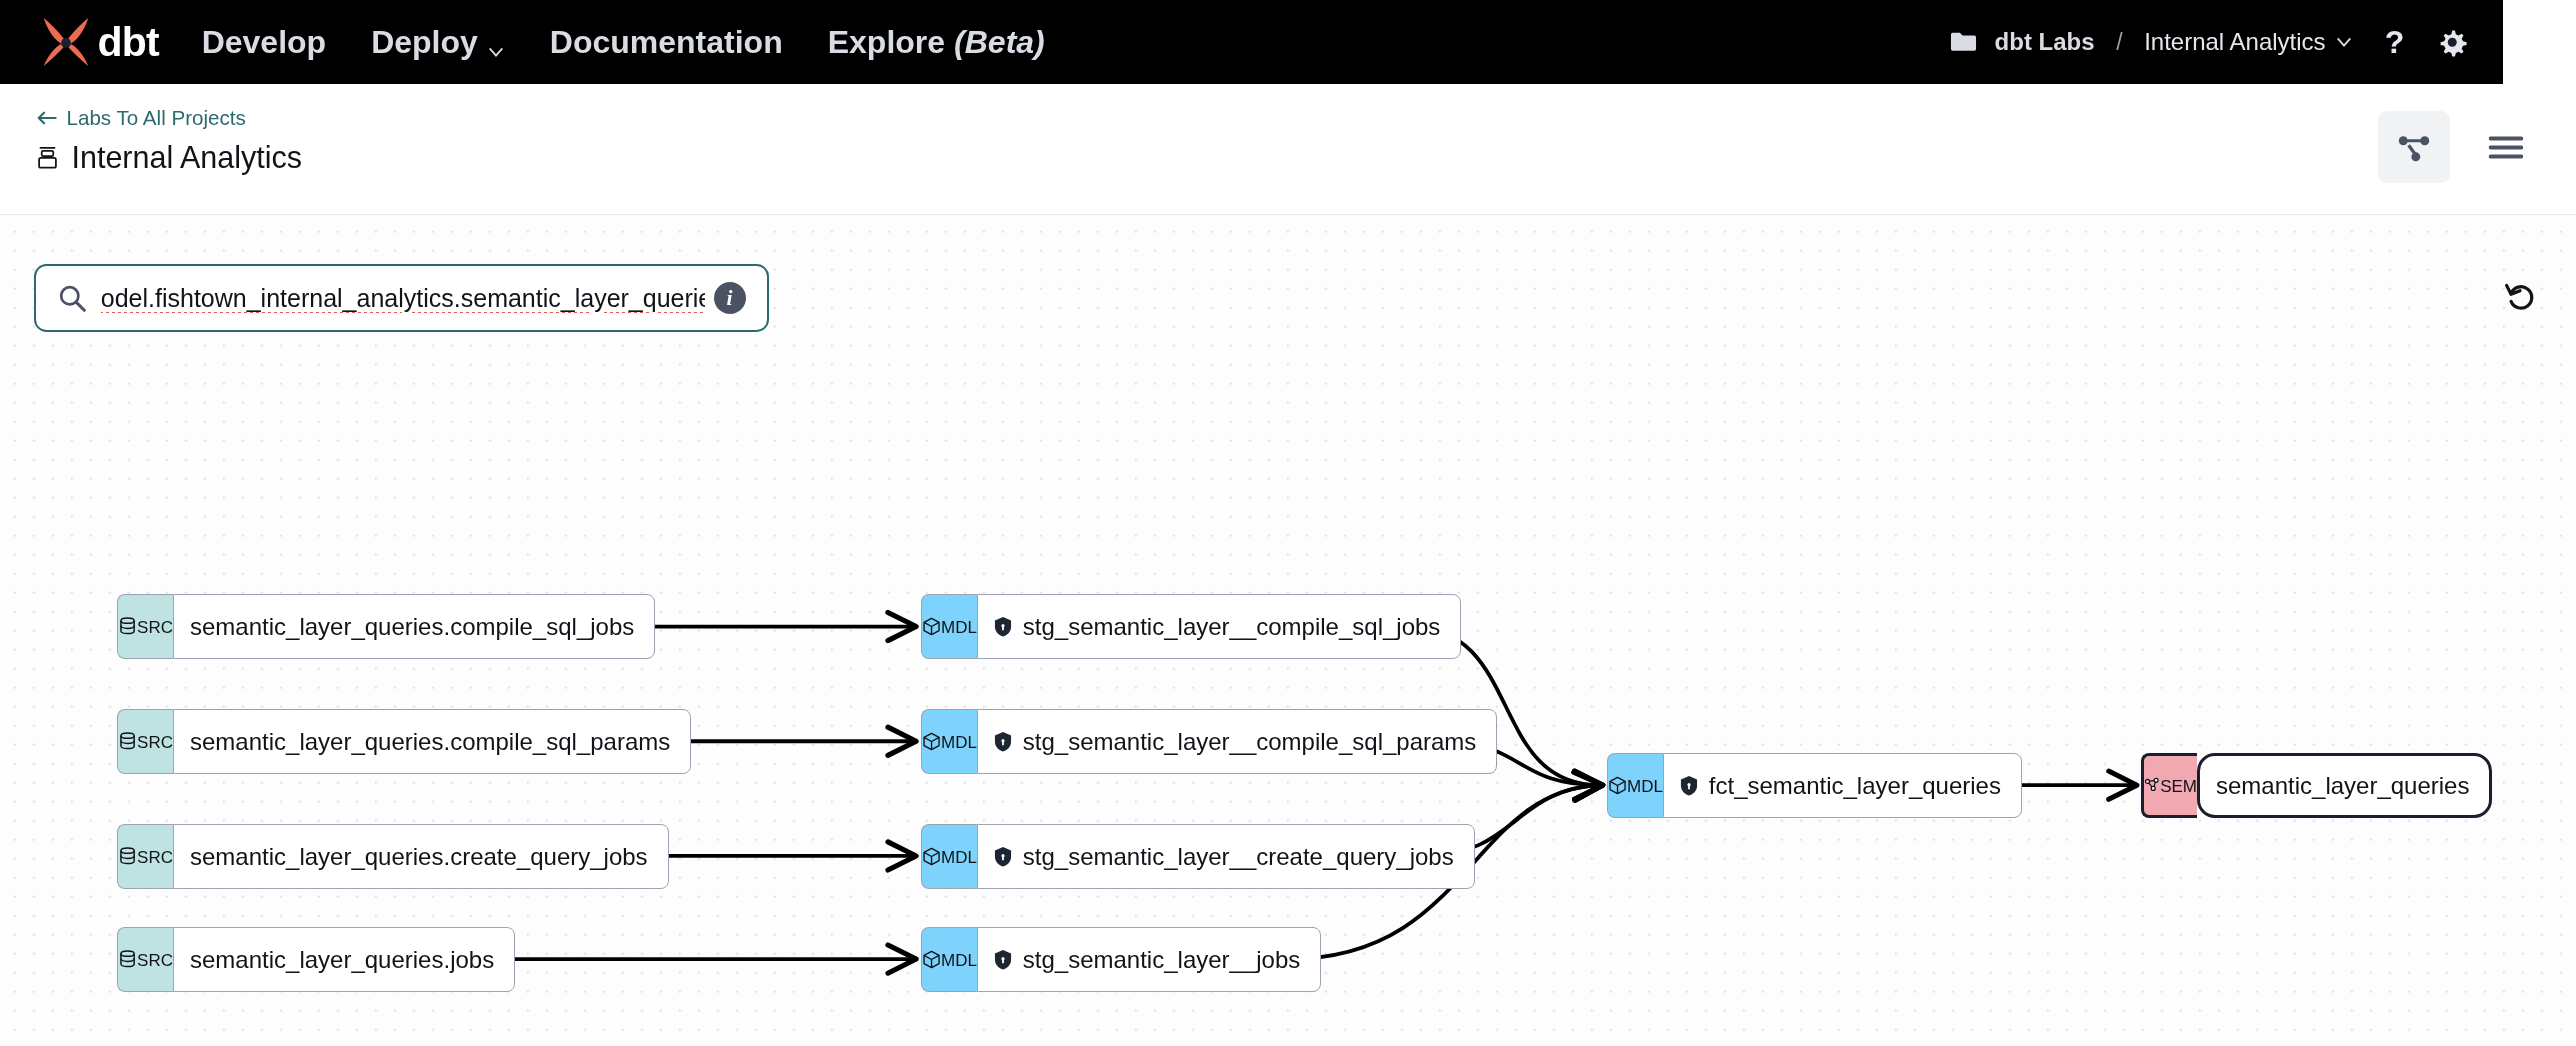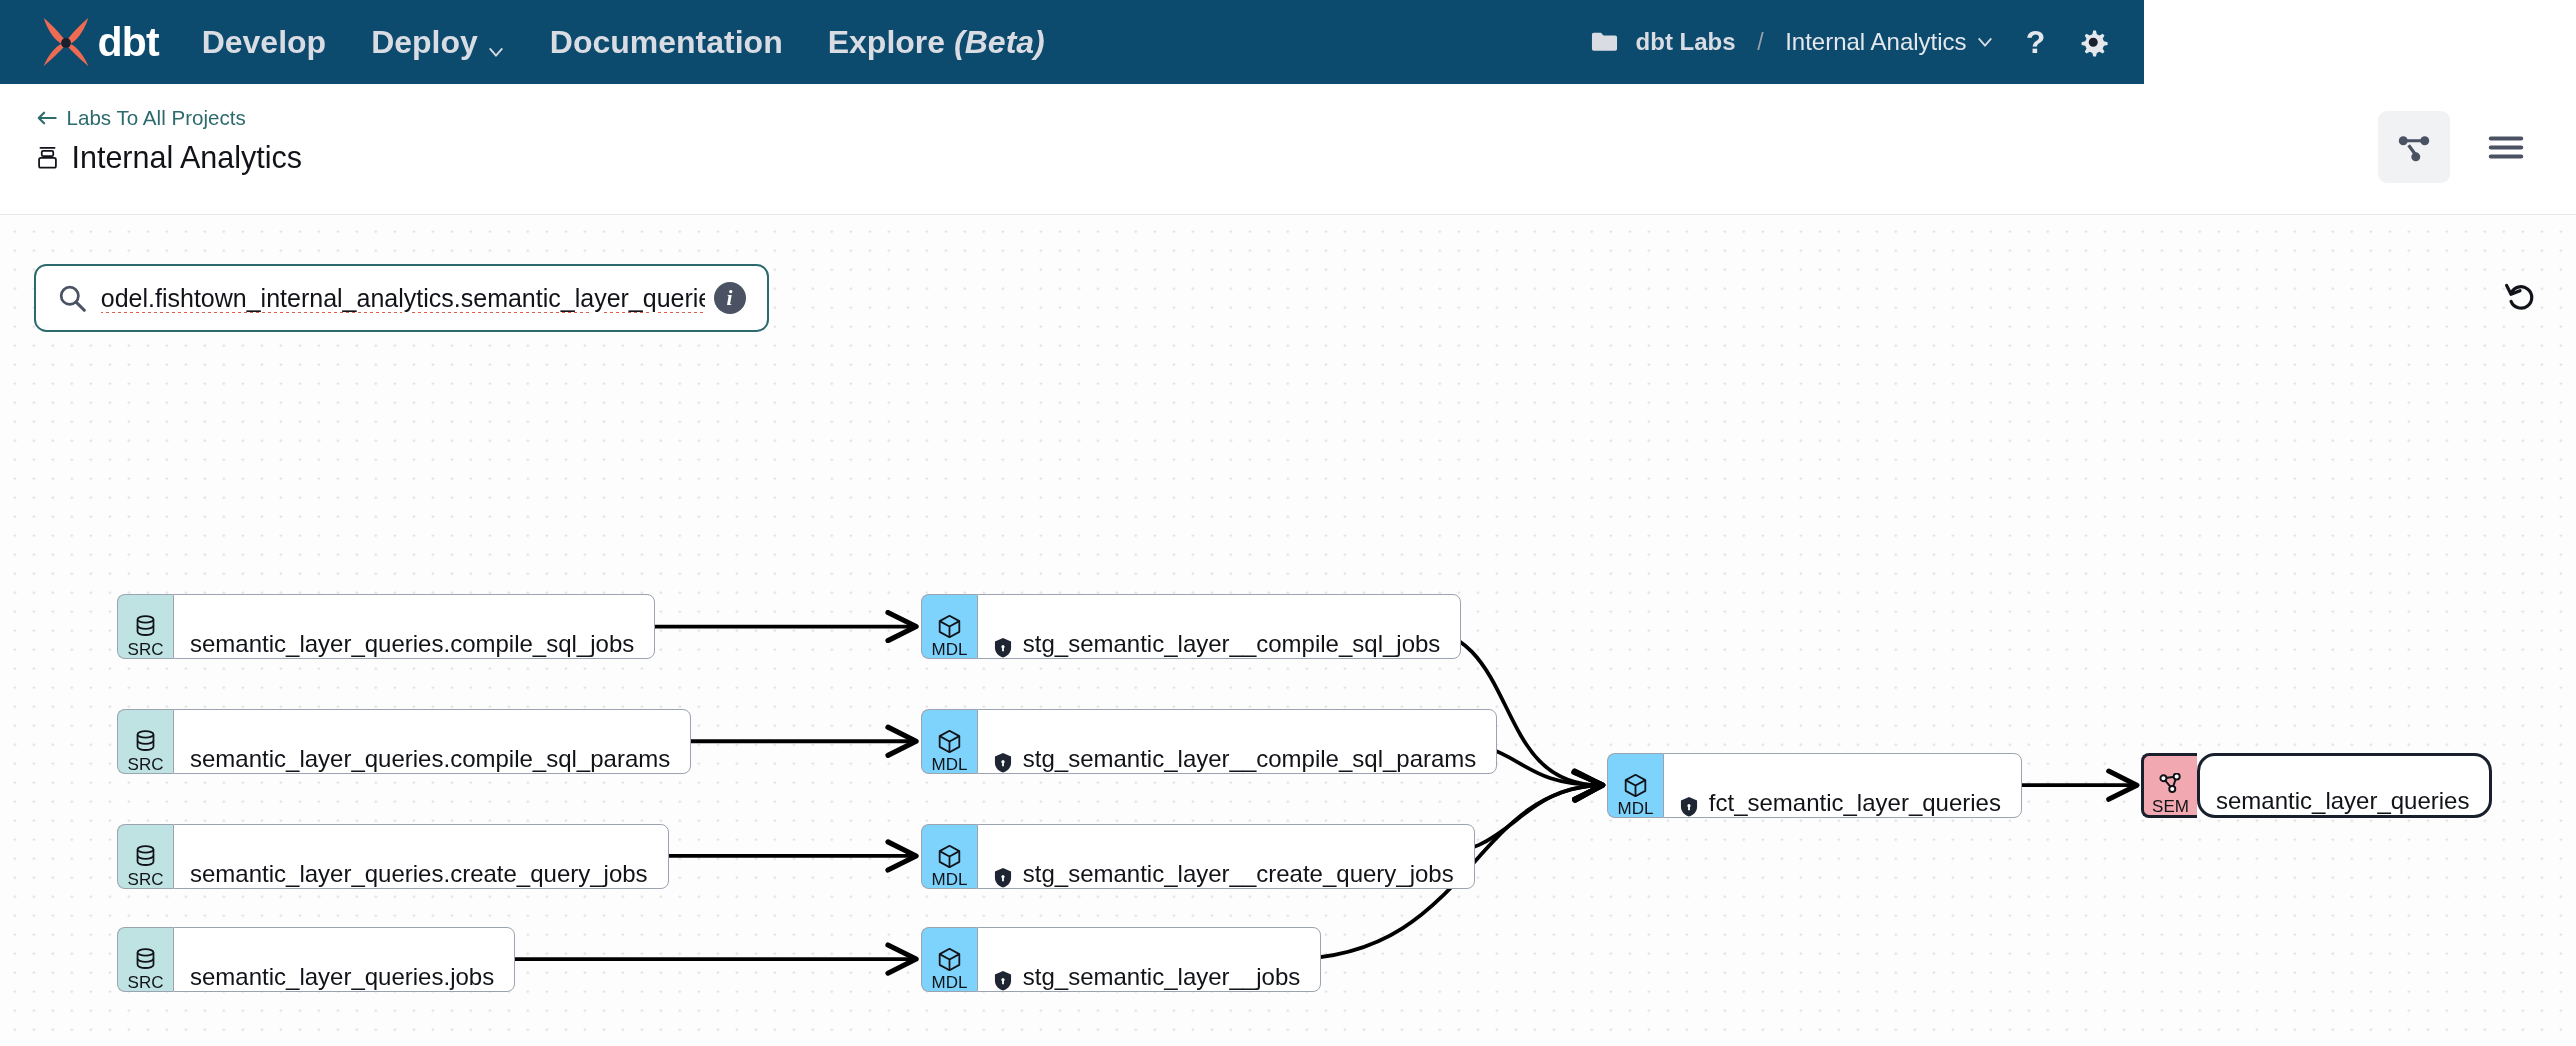--- a/index.html
+++ b/index.html
@@ -7,22 +7,22 @@
   html, body {
     width: 2576px; height: 1047px;
     font-family: "Liberation Sans", sans-serif;
     background: #ffffff;
     overflow: hidden;
   }
 
   
   .topnav {
     position: absolute; left: 0; top: 0;
-    width: 2144px; height: 84px;
-    background: #0c4a6e;
+    width: 2503px; height: 84px;
+    background: #000000;
     display: flex; align-items: center;
   }
   .logo-wrap {
     display: flex; align-items: center;
     margin-left: 38px; margin-right: 43px;
     height: 54px;
   }
   .logo-x { width: 56px; height: 52px; display:block; }
   .logo-dbt {
     color: #ffffff; font-size: 41px; font-weight: bold;
@@ -154,36 +154,36 @@
     border-radius: 9px;
     cursor: pointer;
     z-index: 10;
     background: #ffffff;
   }
   .node-badge {
     width: 56px; flex: 0 0 56px;
     border-radius: 8px 0 0 8px;
     border: 1.8px solid #9aa3af;
     border-right: none;
-    display: flex; flex-direction: column;
-    align-items: center; justify-content: flex-end;
+    display: flex; 
+    align-items: center; justify-content: center;
     gap: 0px;
   }
   .node-badge svg { display: block; }
   .badge-label {
     font-size: 17px; color: #111318;
     line-height: 1; margin-top: 1.8px;
     font-family: "Liberation Sans", sans-serif;
   }
   .node-body {
     flex: 1 1 auto;
     border: 1.8px solid #9aa3af;
     border-radius: 0 8px 8px 0;
     background: #ffffff;
-    display: flex; align-items: flex-end;
+    display: flex; align-items: center;
     padding: 0 20px 0 16px;
     gap: 10.8px;
   }
   .node-label {
     font-size: 24px; color: #111318; white-space: nowrap;
     font-family: "Liberation Sans", sans-serif;
   }
   .shield-icon { width: 18px; height: 21.5px; flex: 0 0 auto; display:block; }
 
   .badge-src { background: #bfe3e3; }

